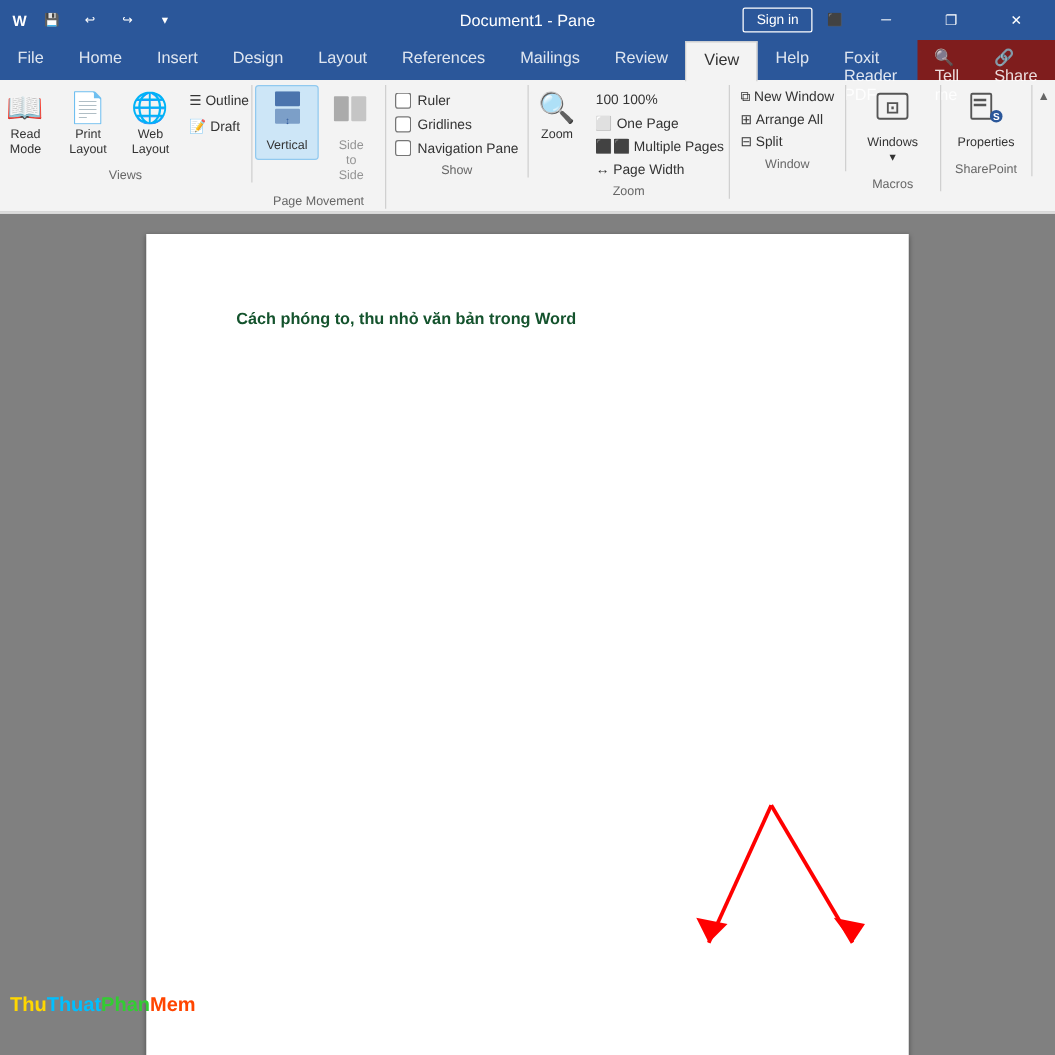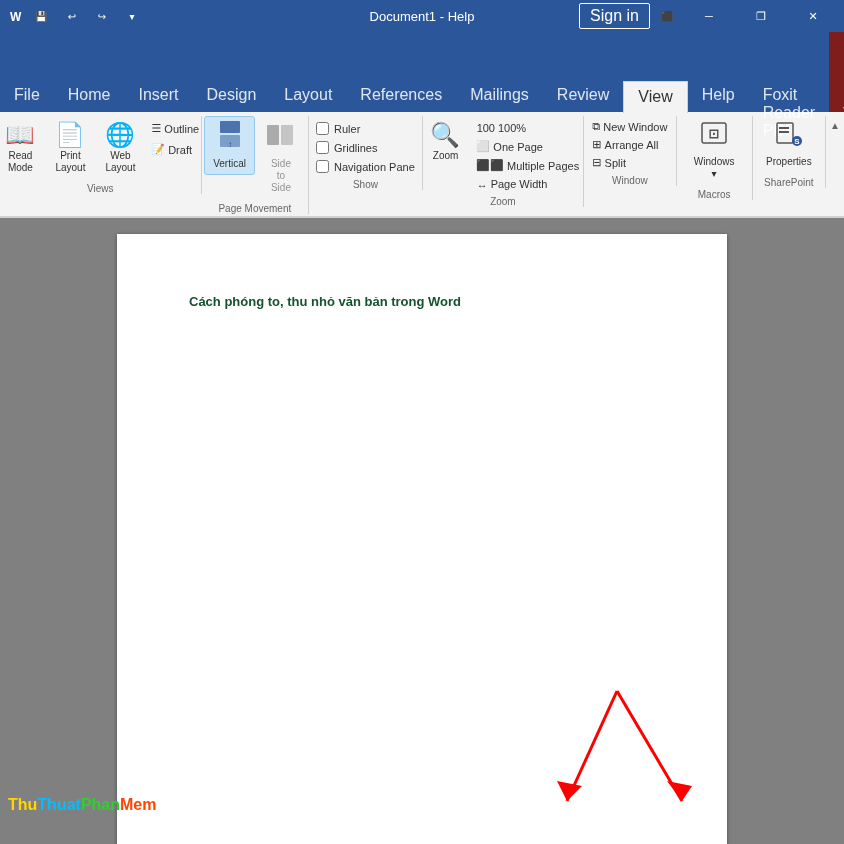--- a/index.html
+++ b/index.html
@@ -17,38 +17,37 @@
     }
     .title-bar-left { display: flex; align-items: center; gap: 6px; }
     .title-bar-icon { width: 16px; height: 16px; display: flex; align-items: center; justify-content: center; font-size: 12px; }
     .titlebar-btn { width: 46px; height: 32px; display: flex; align-items: center; justify-content: center; cursor: pointer; font-size: 11px; }
     .qat-btn { width: 24px; height: 24px; display: flex; align-items: center; justify-content: center; cursor: pointer; border-radius: 2px; font-size: 10px; }
     .sign-in-btn {
       background: transparent;
       border: 1px solid white;
       color: white;
       padding: 3px 10px;
-      font-size: 16px;
+      font-size: 11px;
       cursor: pointer;
       border-radius: 2px;
       margin-left: 27px;
     }
 
     
     .ribbon { background: #f3f3f3; border-bottom: 1px solid #d0d0d0; }
     .ribbon-tabs { background: #2b579a; display: flex; align-items: flex-end; padding-left: 0; }
     .ribbon-tab {
       padding: 6px 14px 7px;
-      font-size: 16px;
+      font-size: 13px;
       cursor: pointer;
       color: rgba(255,255,255,0.85);
       border: none;
       background: transparent;
       height: 32px;
-      margin-top: 48px;
     }
     .ribbon-tab.active {
       background: #f3f3f3;
       color: #333;
       border-top: 1px solid #d0d0d0;
       border-left: 1px solid #d0d0d0;
       border-right: 1px solid #d0d0d0;
       border-bottom: none;
       margin-bottom: -1px;
       padding-bottom: 8px;
@@ -160,21 +159,21 @@
       <svg width="16" height="16" viewBox="0 0 16 16">
         <rect width="16" height="16" fill="#2b579a" rx="1"></rect>
         <text x="2" y="13" font-size="12" fill="white" font-weight="bold">W</text>
       </svg>
     </div>
     <div class="qat-btn" title="Save">💾</div>
     <div class="qat-btn" title="Undo">↩</div>
     <div class="qat-btn" title="Redo">↪</div>
     <div class="qat-btn" title="Customize">▾</div>
   </div>
-  <div style="position:absolute;left:50%;transform:translateX(-50%);color:white;font-size:13px;">Document1 - Help</div>
+  <div style="position:absolute;left:50%;transform:translateX(-50%);color:white;font-size:13px;">Document1 - Pane</div>
   <div style="display:flex;align-items:center;gap:6px;margin-left:auto;">
     <button class="sign-in-btn">Sign in</button>
     <div class="qat-btn" title="Ribbon Display Options">⬛</div>
     <div class="titlebar-btn">─</div>
     <div class="titlebar-btn">❐</div>
     <div class="titlebar-btn close">✕</div>
   </div>
 </div>
 
 <div class="ribbon">

